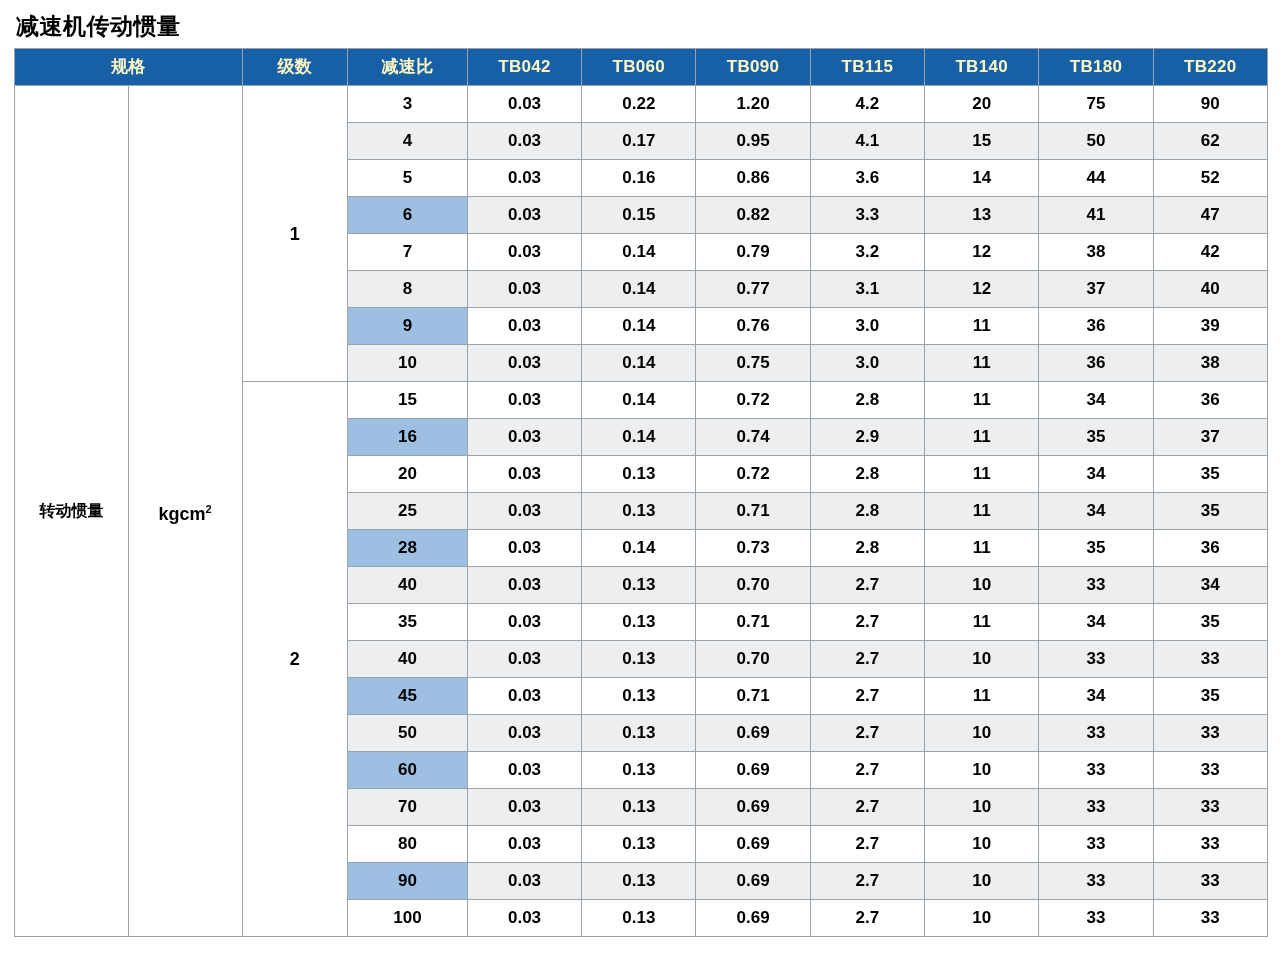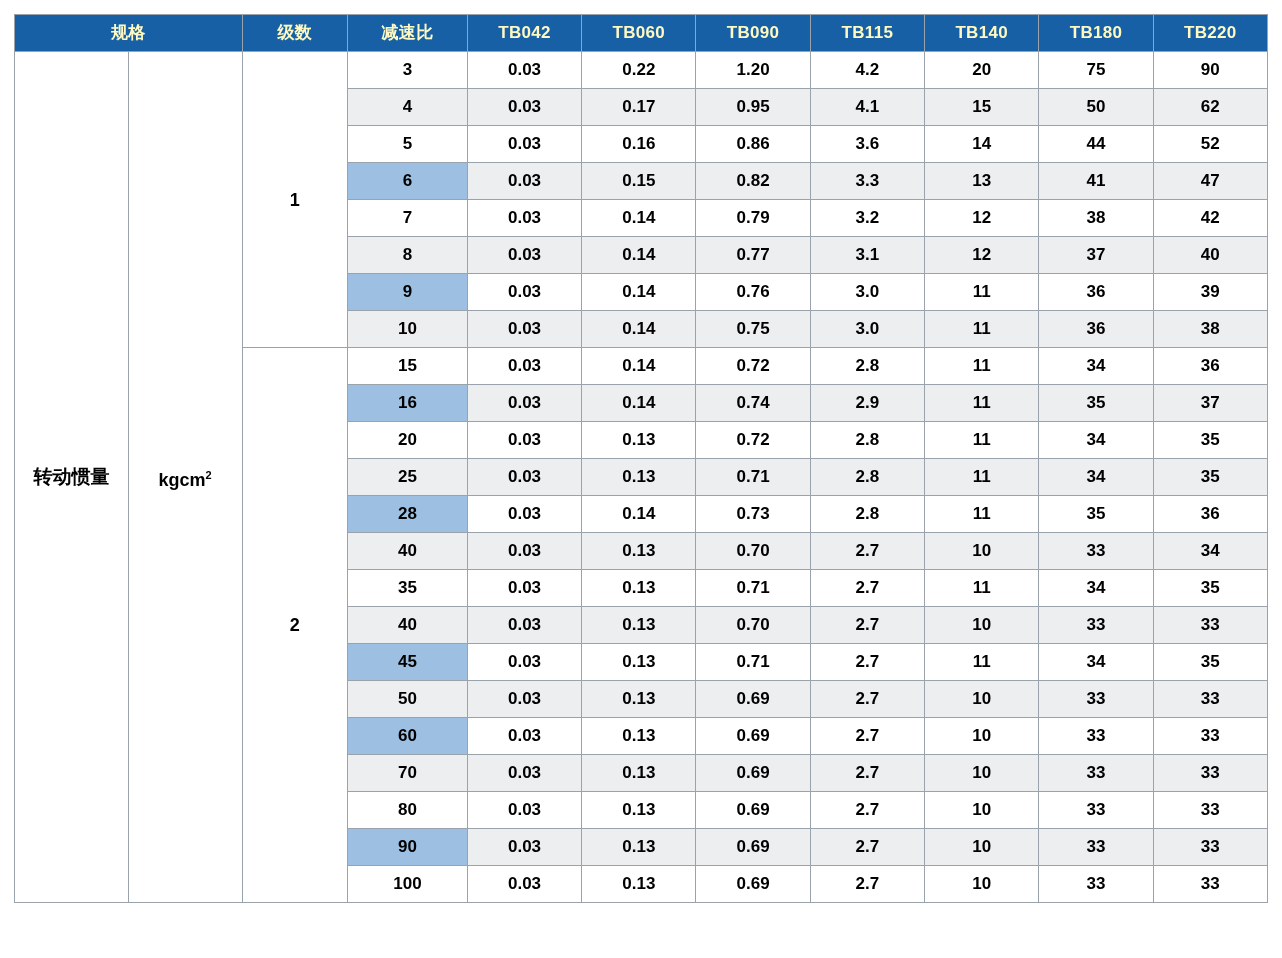--- a/index.html
+++ b/index.html
@@ -58,36 +58,37 @@
   thead th.hdr-stage { width: 97px; }
   thead th.hdr-ratio { width: 110px; }
   thead th.hdr-model { width: 105px; }
 
   td.rowhead-spec,
   td.rowhead-unit,
   td.stage {
     background: #ffffff;
     font-size: 19px;
   }
-  td.rowhead-spec { font-size: 19px; margin-left: 32px; }
+  td.rowhead-spec { font-size: 16px; margin-left: 32px; }
   td.rowhead-unit { font-size: 18px; }
   td.stage { font-size: 18px; }
 
   tr.alt td.val,
   tr.alt td.ratio { background: #eceef0; }
   tr td.val, tr td.ratio { background: #ffffff; }
   td.ratio.hl { background: #9dc0e2 !important; }
 
   sup.unit-sup { font-size: 11px; vertical-align: super; font-weight: bold; }
 </style>
 </head>
 <body>
 
 <div class="page">
 
+  <h1 class="doc-title">减速机传动惯量</h1>
 
   <table class="inertia">
     <thead>
       <tr>
         <th class="hdr-spec" colspan="2">规格</th>
         <th class="hdr-stage">级数</th>
         <th class="hdr-ratio">减速比</th>
         <th class="hdr-model">TB042</th>
         <th class="hdr-model">TB060</th>
         <th class="hdr-model">TB090</th>

